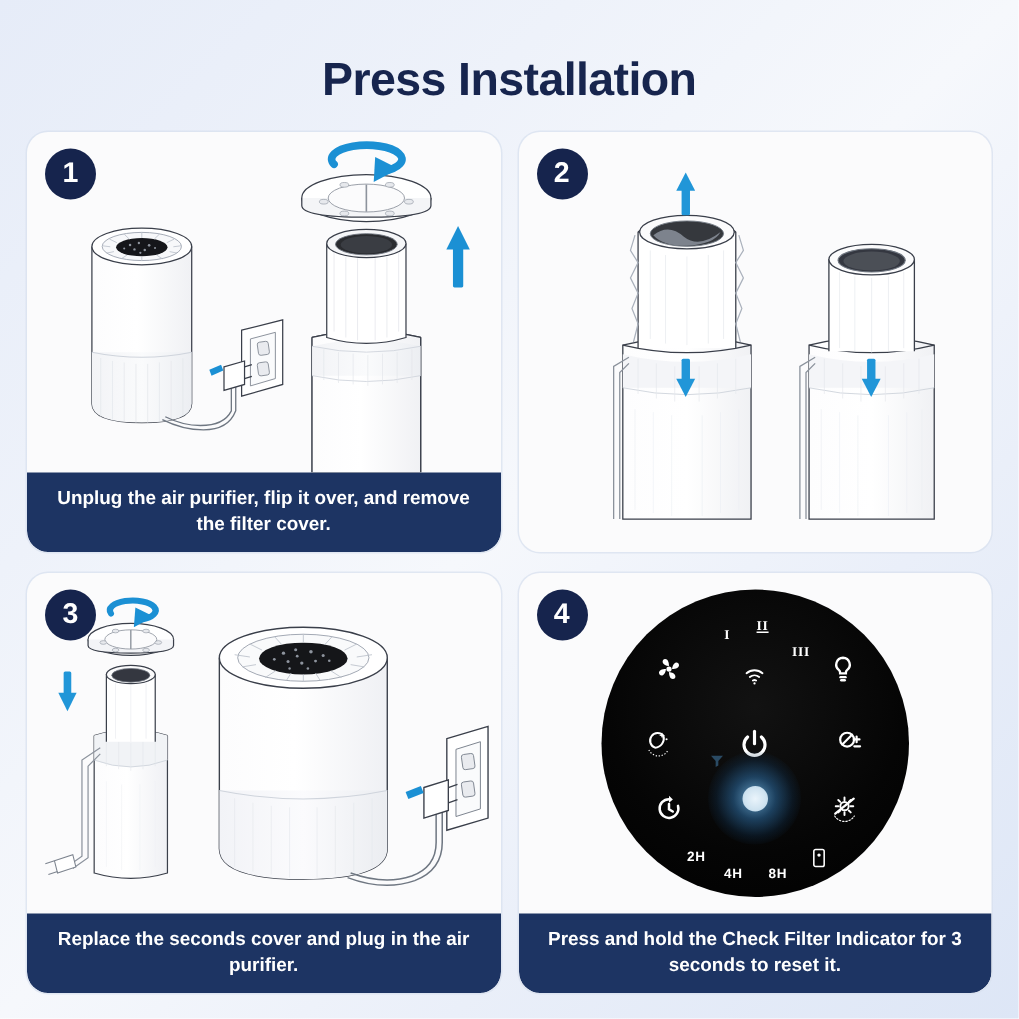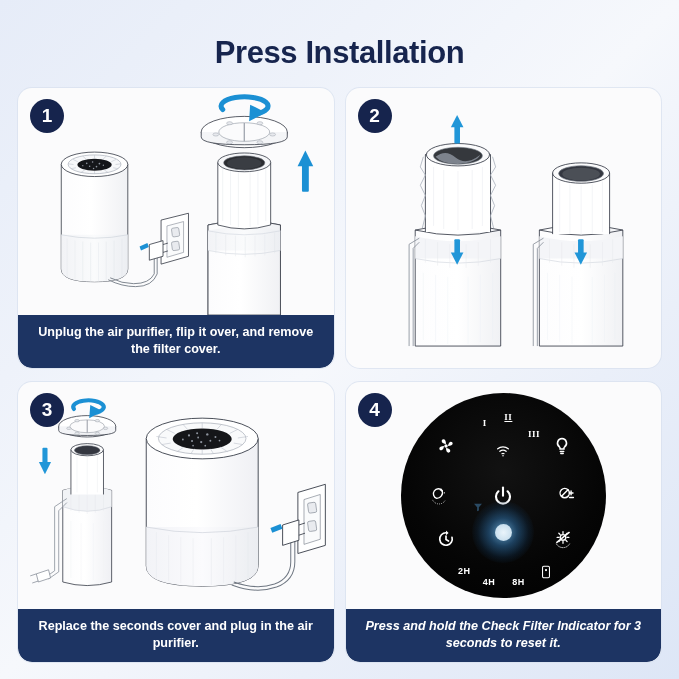--- a/index.html
+++ b/index.html
@@ -74,21 +74,21 @@
     font-weight: 700;
     line-height: 1.35;
     text-align: center;
     padding: 9px 10px 10px;
     border-radius: 0 0 14px 14px;
     min-height: 48px;
     display: flex;
     align-items: center;
     justify-content: center;
   }
-  .caption.tall { min-height: 52px; font-style: italic; }
+  .caption.tall { min-height: 52px; }
 
   
   .ctrl-wrap {
     position: absolute;
     inset: 0;
     display: flex; align-items: center; justify-content: center;
   }
   .ctrl-disc {
     position: relative;
     width: 205px; height: 205px;

